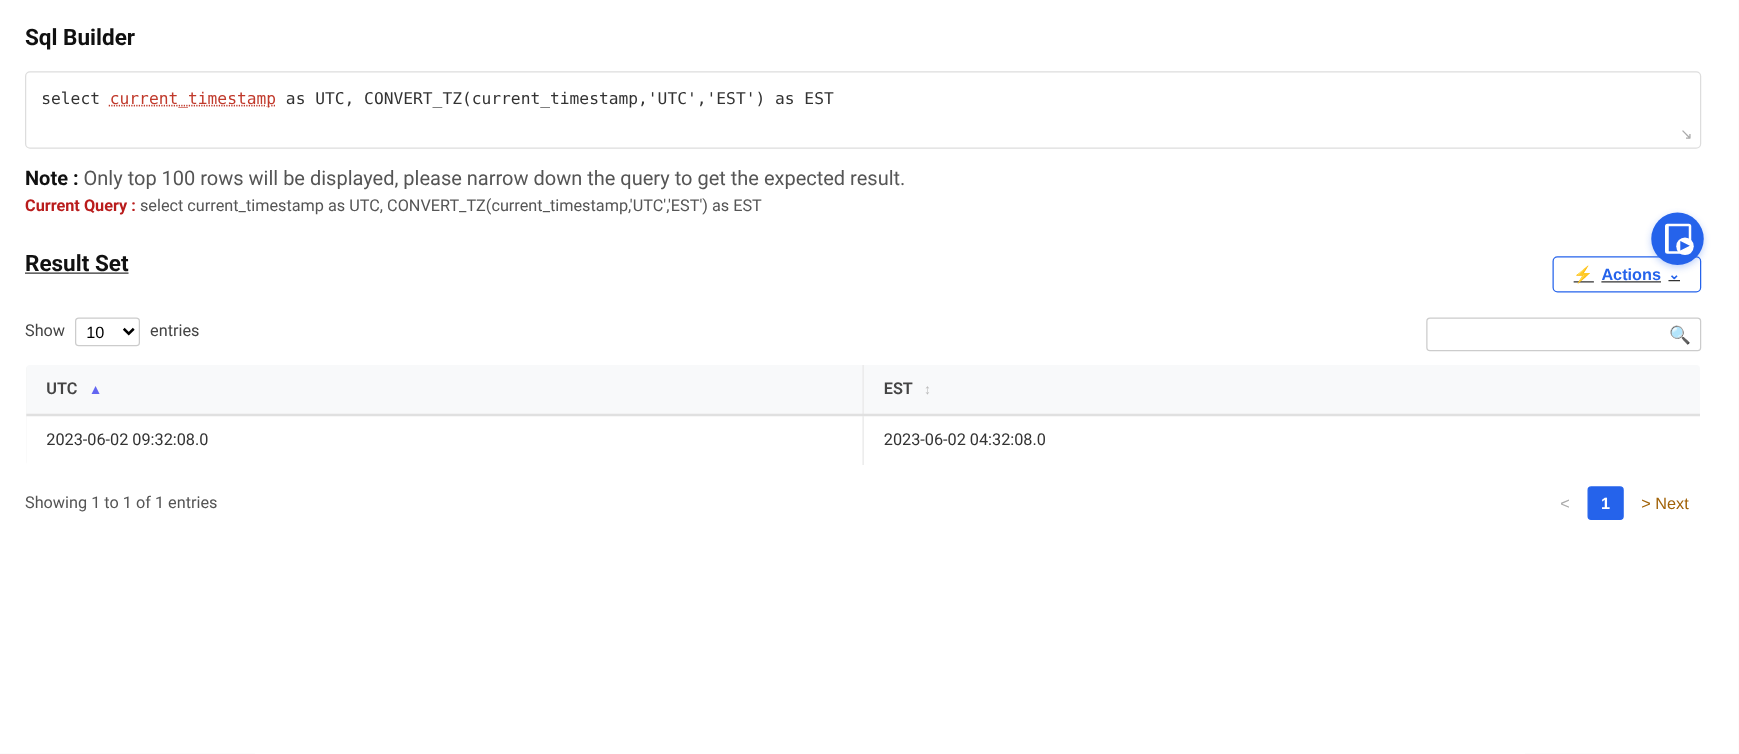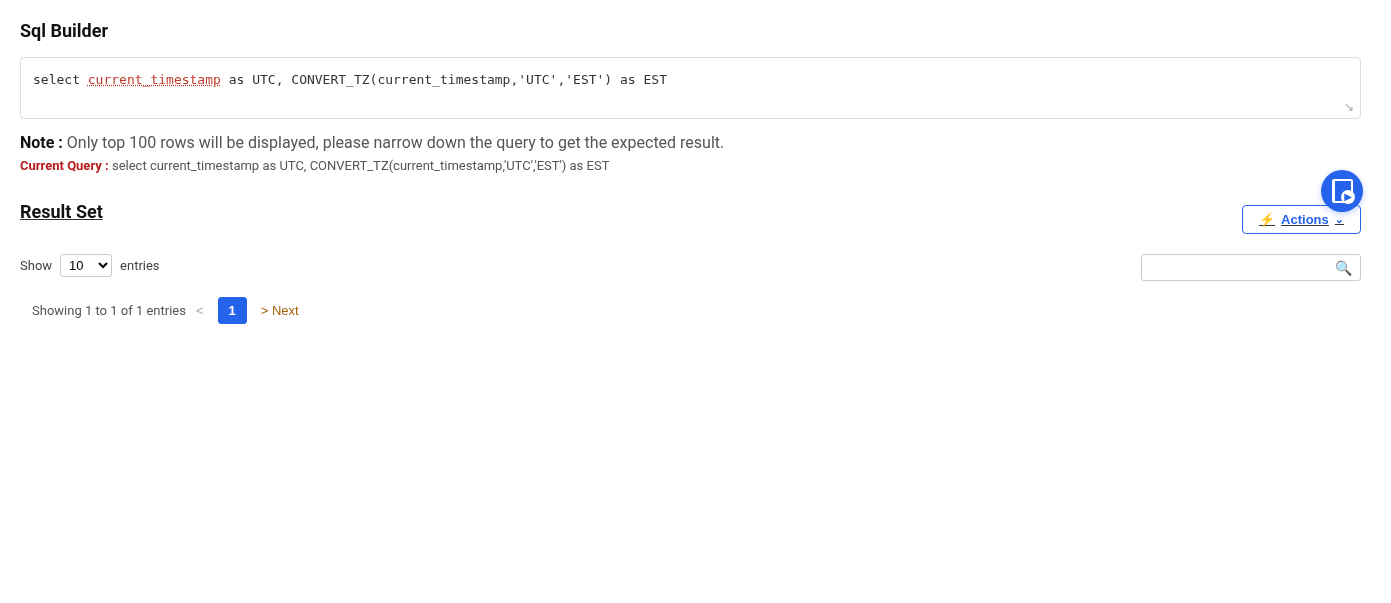--- a/index.html
+++ b/index.html
@@ -235,22 +235,22 @@
     }
 
     .data-table td:last-child {
       border-right: none;
     }
 
     
     .pagination-row {
       display: flex;
       align-items: center;
+      justify-content: space-between;
       margin-top: 16px;
-      margin-left: 12px;
     }
 
     .pagination-info {
       font-size: 13px;
       color: #555;
     }
 
     .pagination-controls {
       display: flex;
       align-items: center;
@@ -335,20 +335,41 @@
         <option value="100">100</option>
       </select>
       <span>entries</span>
     </div>
     <div class="search-box">
       <input type="text" placeholder="" style="width: 220px;">
       <span class="search-icon-wrap">🔍</span>
     </div>
   </div>
 
+  <table class="data-table">
+    <thead>
+      <tr>
+        <th>
+          <span>UTC</span>
+          <span class="sort-icon">▲</span>
+        </th>
+        <th>
+          <span>EST</span>
+          <span class="sort-icon-neutral">↕</span>
+        </th>
+      </tr>
+    </thead>
+    <tbody id="table-body">
+
+    <tr>
+          <td>2023-06-02 09:32:08.0</td>
+          <td>2023-06-02 04:32:08.0</td>
+        </tr>
+      </tbody>
+  </table>
 
   <div class="pagination-row">
     <span class="pagination-info">Showing 1 to 1 of 1 entries</span>
     <div class="pagination-controls">
       <button class="pagination-btn prev-btn" disabled="">
         <span>&lt;</span>
       </button>
       <button class="pagination-btn active">
         <span>1</span>
       </button>

